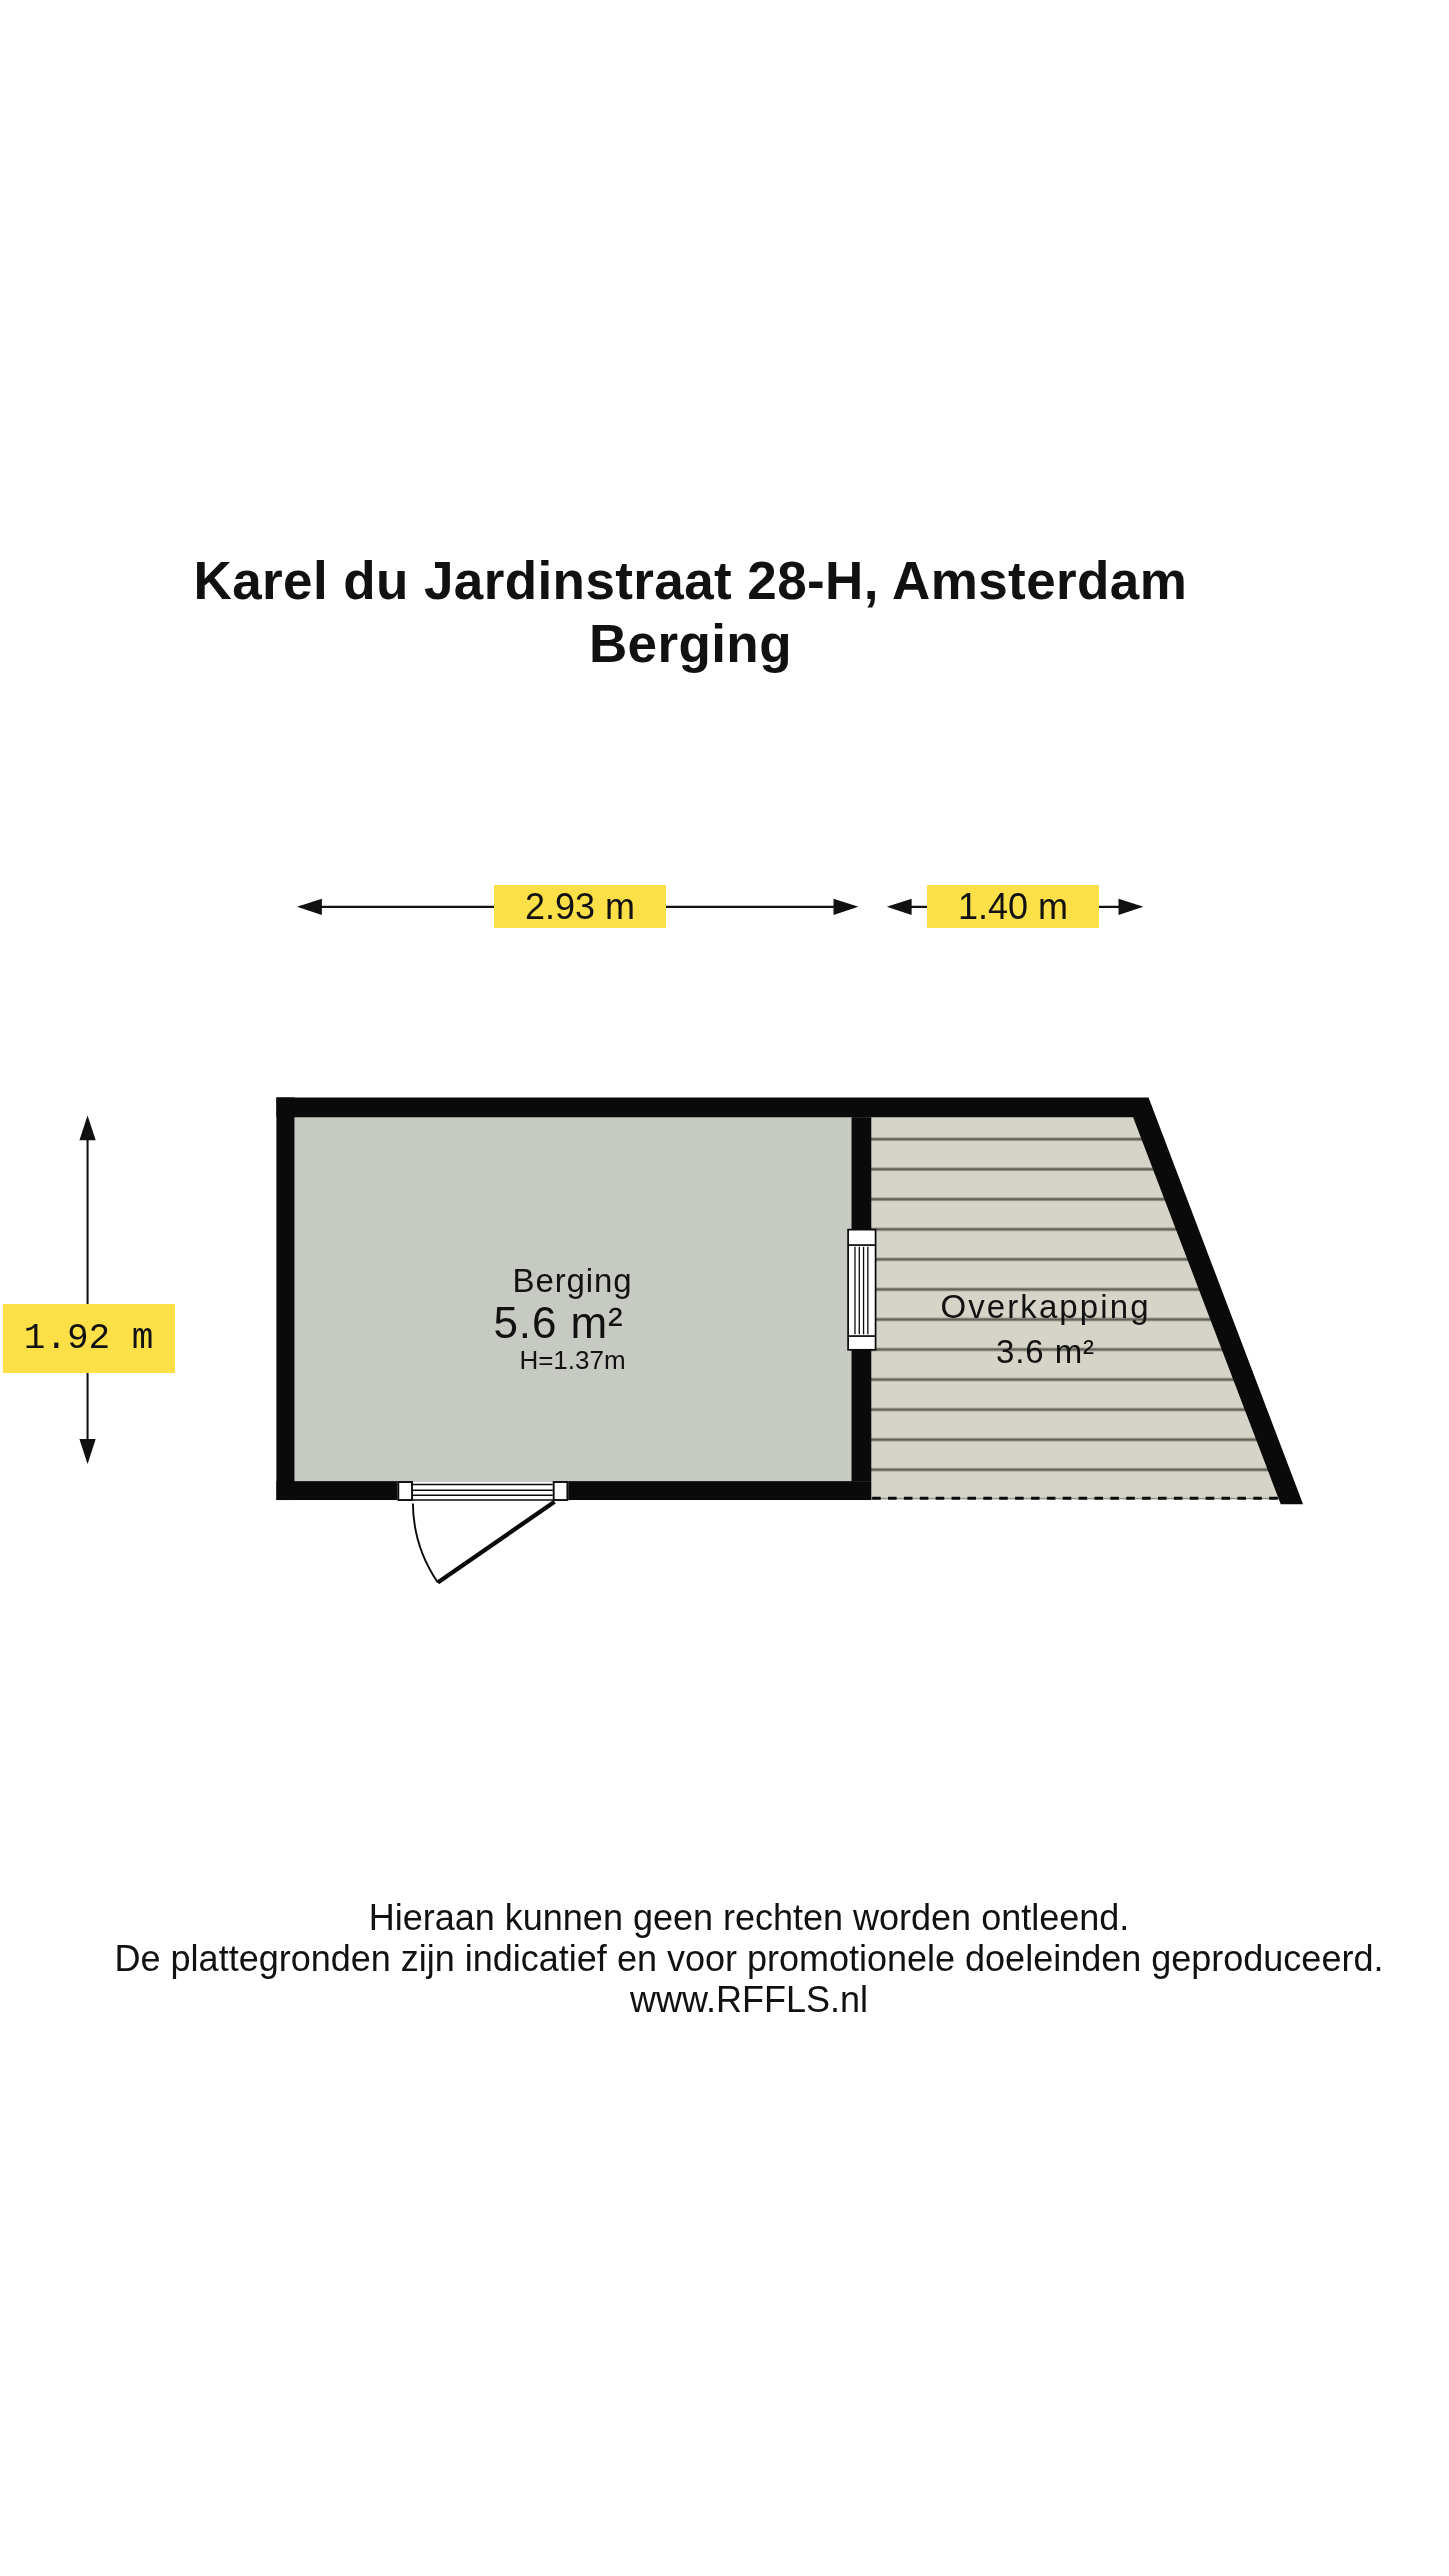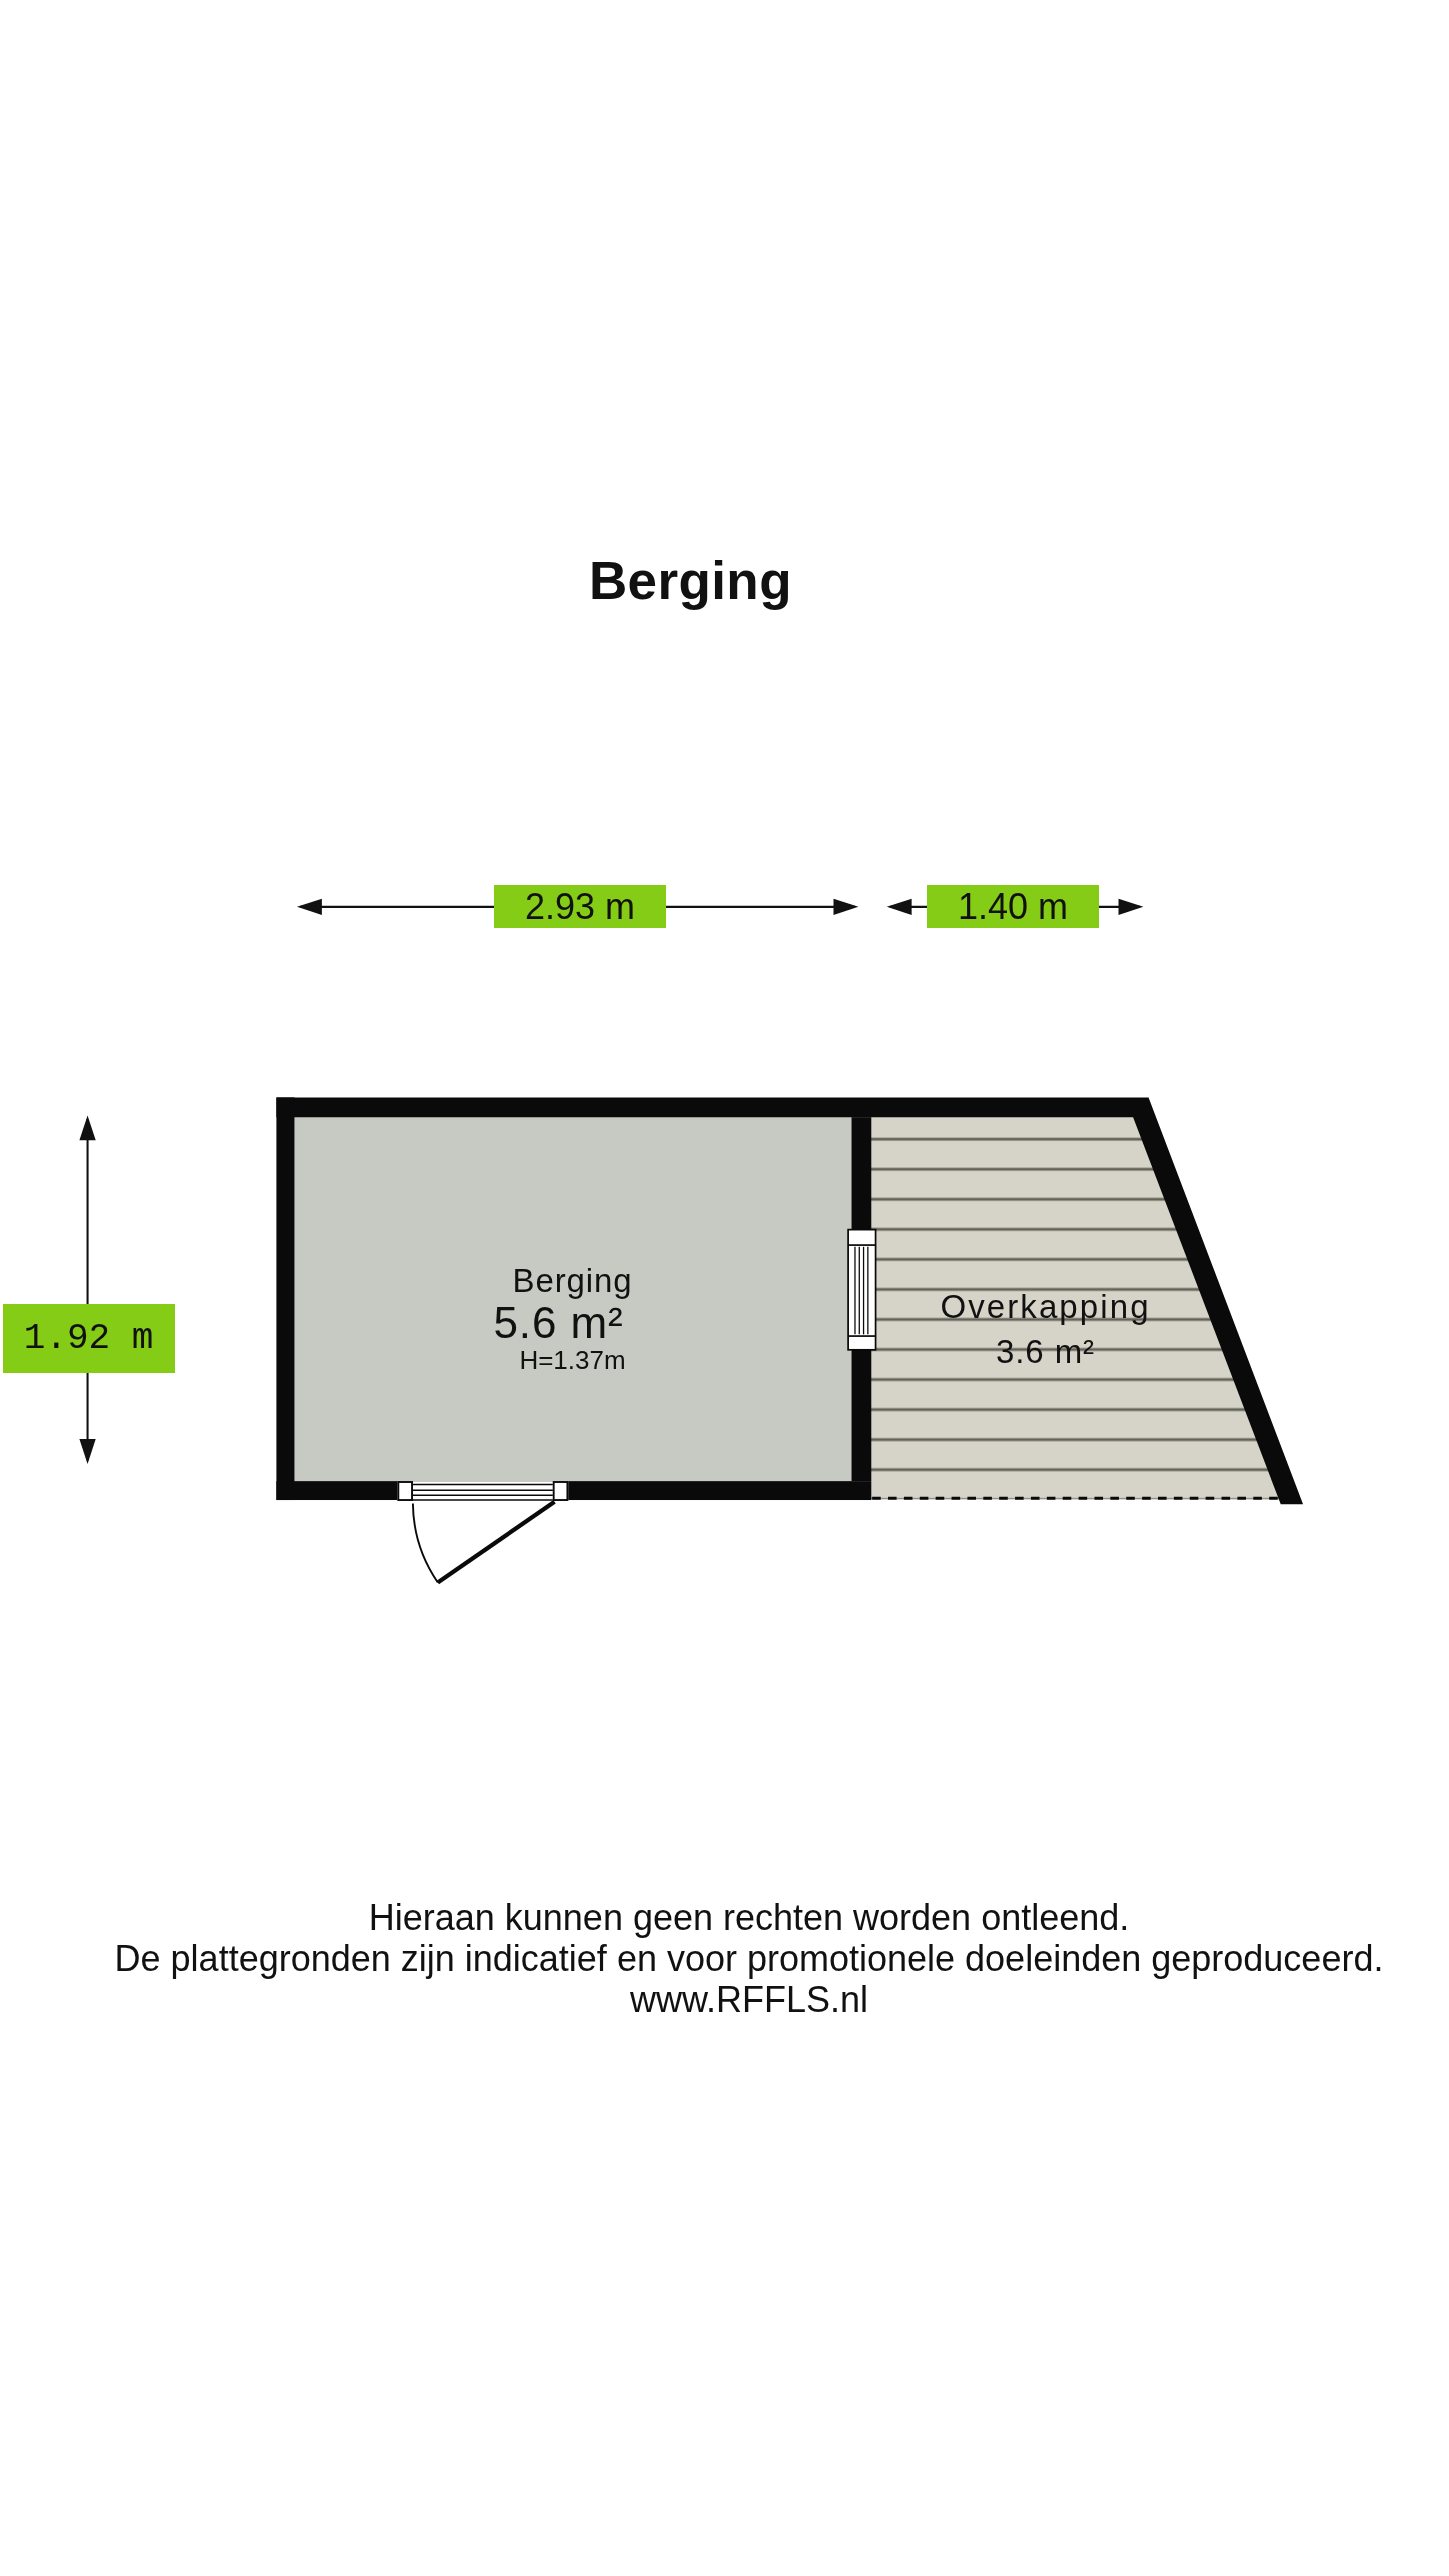--- a/index.html
+++ b/index.html
@@ -25,21 +25,21 @@
     left: 3.4px; top: 549px; width: 1374px;
     text-align: center;
     font-size: 53px;
     font-weight: bold;
     line-height: 63px;
     white-space: nowrap;
     letter-spacing: 0.4px;
   }
   .dim-label {
     font-size: 36px;
-    background: #84cc16;
+    background: #fde047;
     text-align: center;
     white-space: nowrap;
   }
   .dim-label.h1 { left: 494px;  top: 885px; width: 172px; height: 43px; line-height: 43px; }
   .dim-label.h2 { left: 927px; top: 885px; width: 172px; height: 43px; line-height: 43px; }
   .dim-label.v1 { left: 2.6px;    top: 1304px; width: 172px; height: 69px; line-height: 69px; font-family: Liberation Mono, monospace; }
   .room-label {
     text-align: center;
     white-space: nowrap;
   }
@@ -111,20 +111,21 @@
     <polygon points="1332,1056 1303,1046.5 1303,1065.5" fill="#111111"></polygon>
   </g>
   <g>
     <line x1="102" y1="1303" x2="102" y2="1701" stroke-width="2.4" stroke="#111111"></line>
     <polygon points="102,1299 92.5,1328 111.5,1328" fill="#111111"></polygon>
     <polygon points="102,1705 92.5,1676 111.5,1676" fill="#111111"></polygon>
   </g>
 </svg>
 
 <div class="abs page-title">
+  <div>Karel du Jardinstraat 28-H, Amsterdam</div>
   <div>Berging</div>
 </div>
 
 <div class="abs dim-label h1">2.93 m</div>
 <div class="abs dim-label h2">1.40 m</div>
 <div class="abs dim-label v1">1.92 m</div>
 
 <div class="abs room-label berging-name">Berging</div>
 <div class="abs room-label berging-area">5.6 m²</div>
 <div class="abs room-label berging-height">H=1.37m</div>

